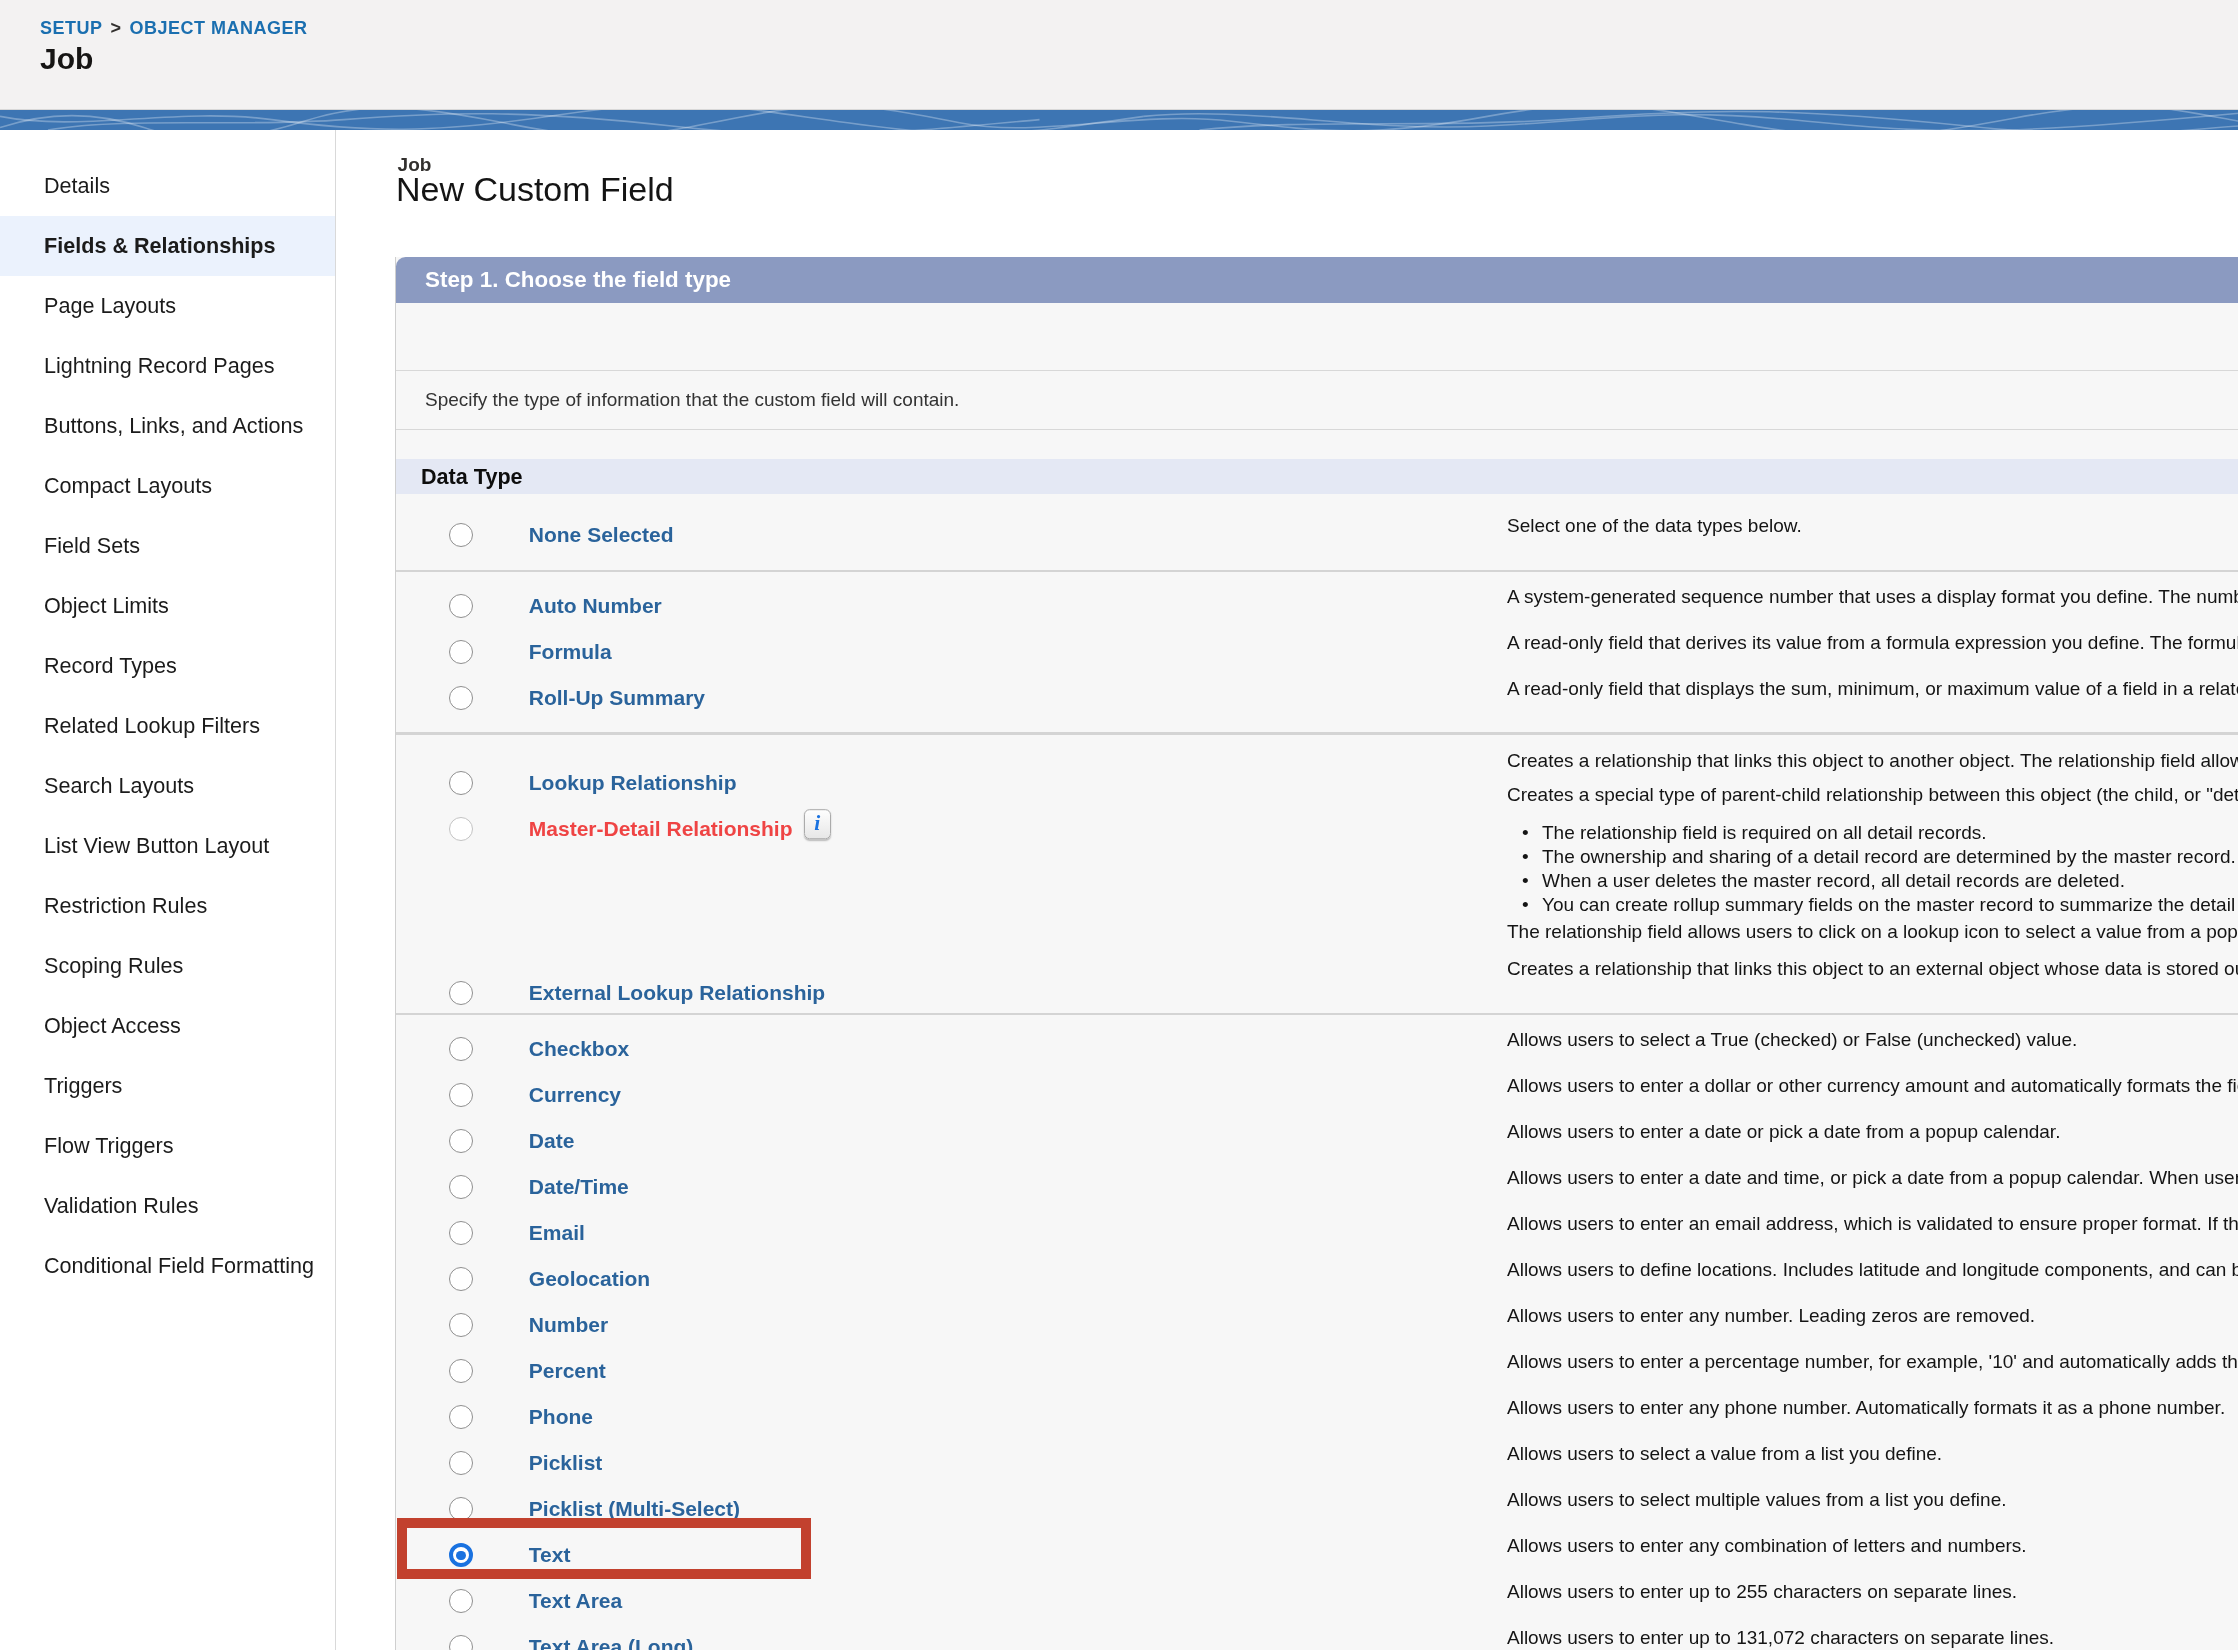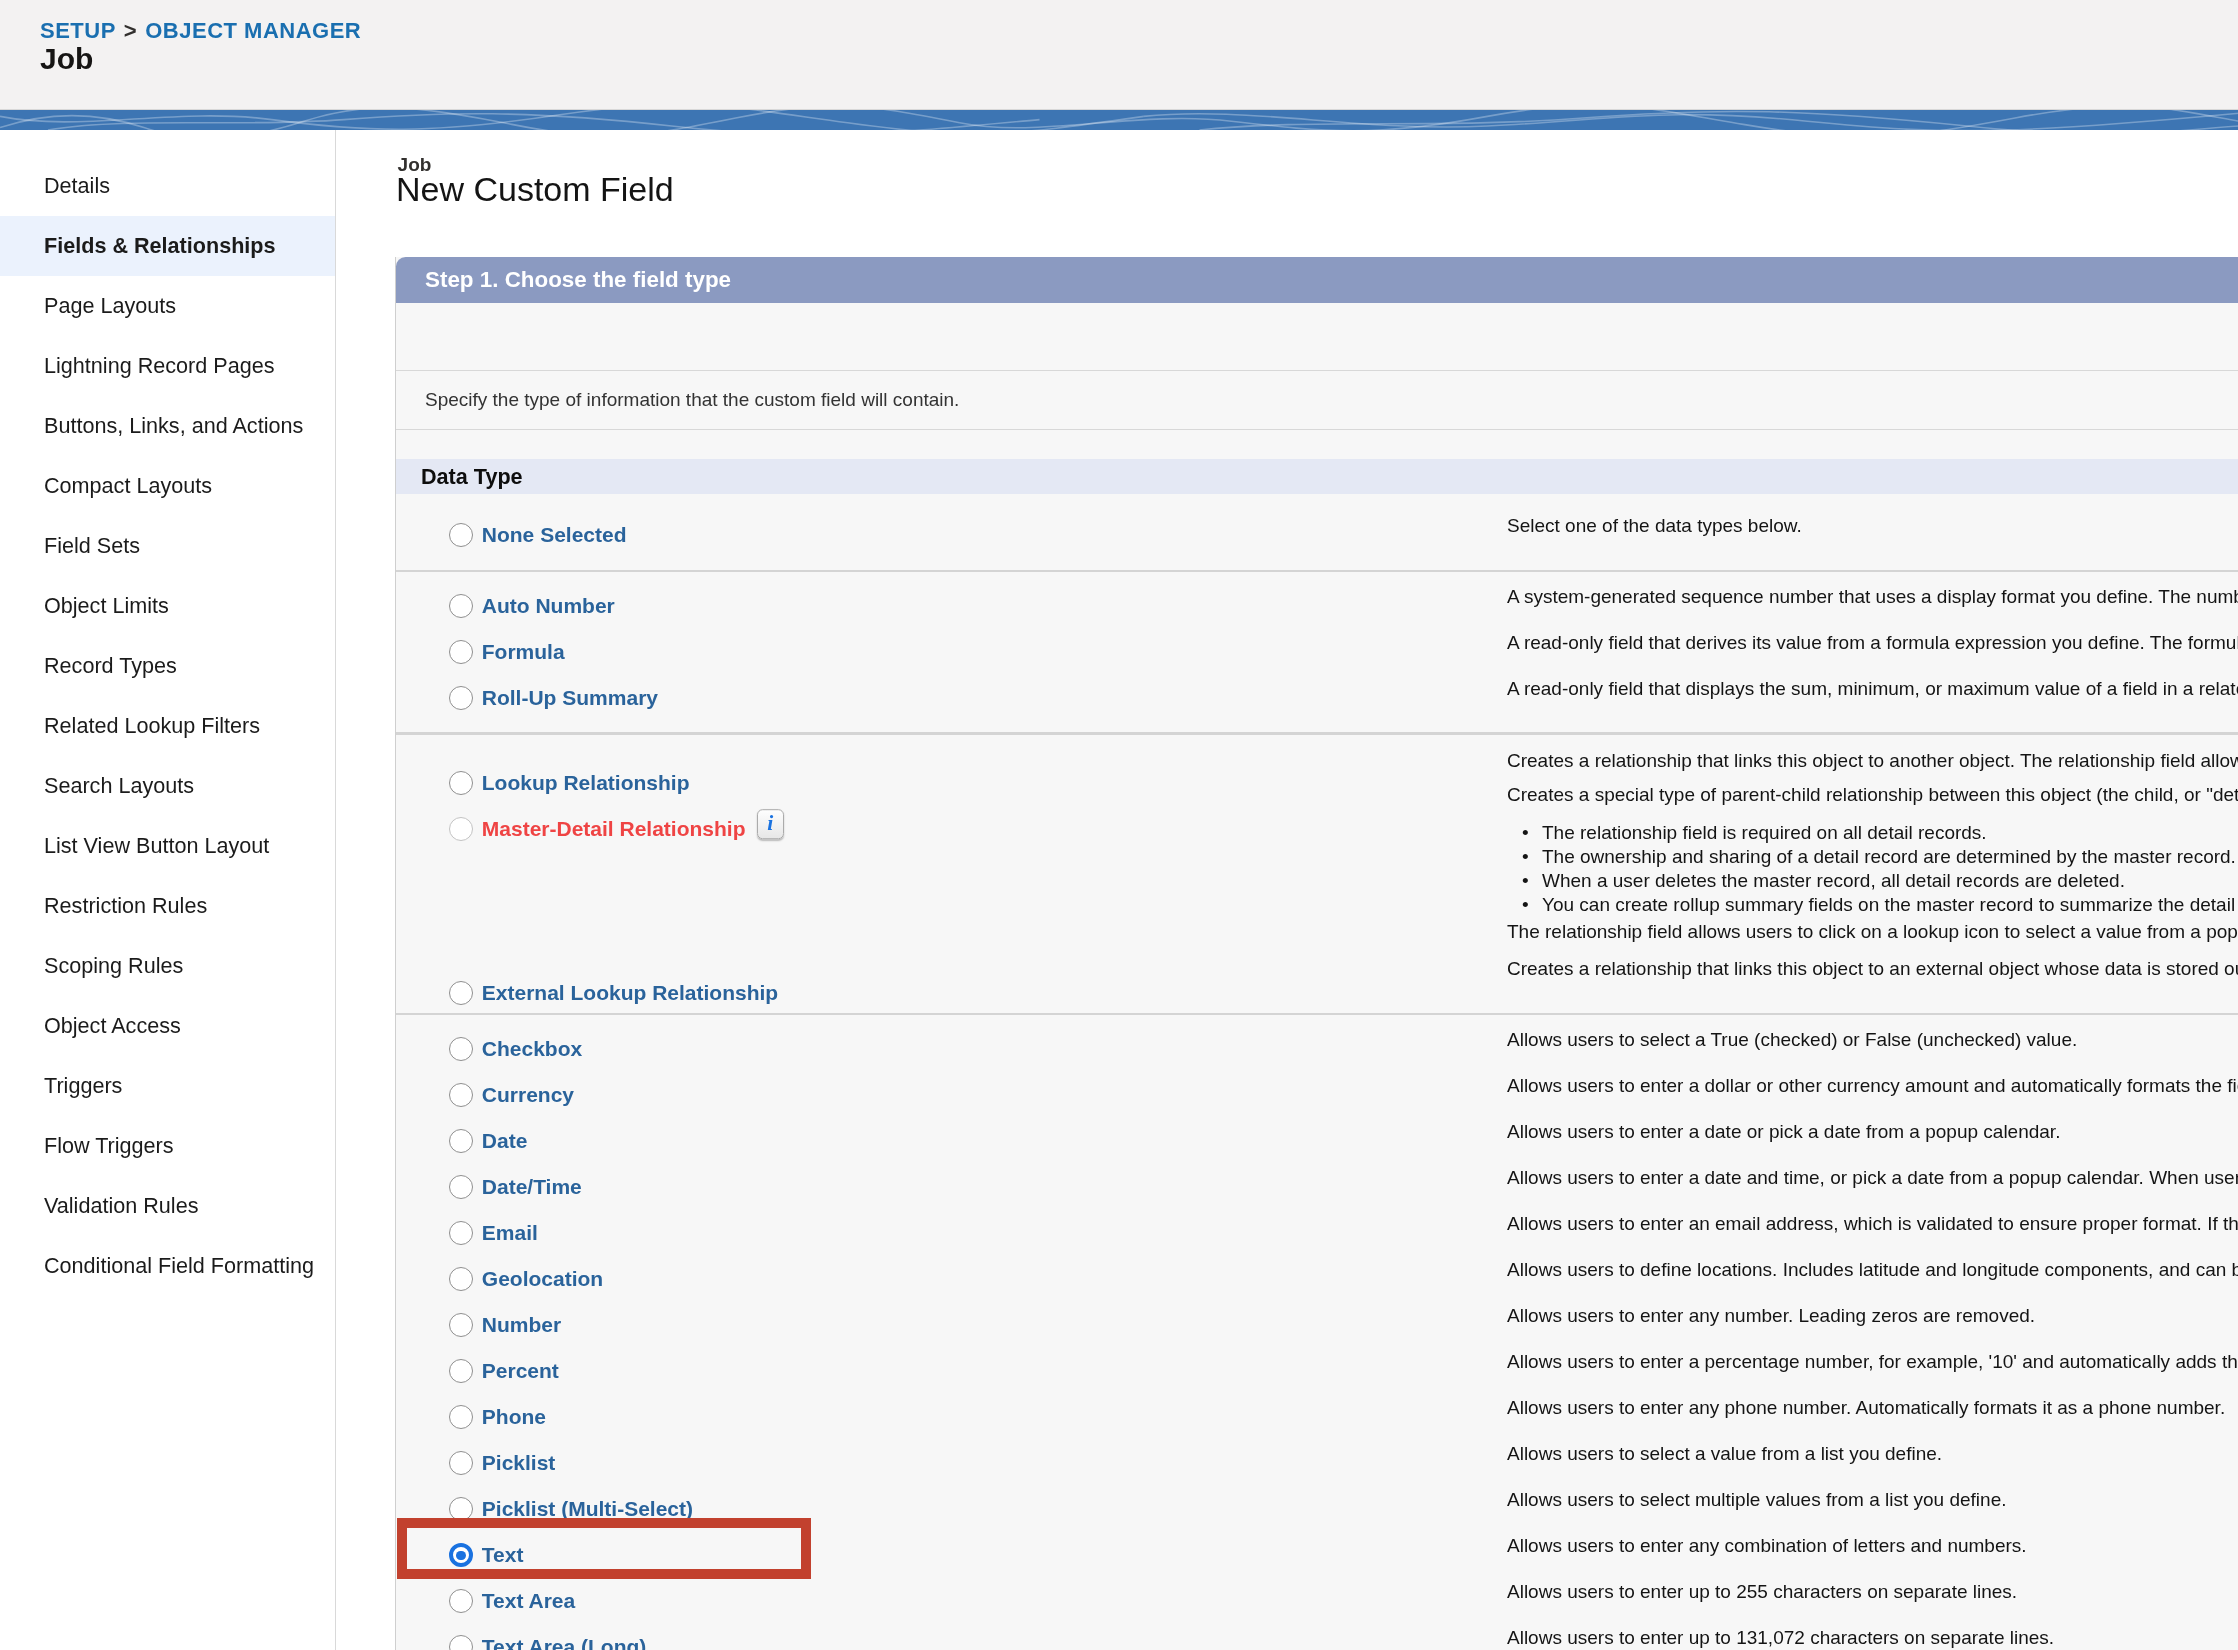--- a/index.html
+++ b/index.html
@@ -2,21 +2,21 @@
 <html style="font-size:12.8px"><head>
 <meta charset="utf-8">
 <style>
   * { margin:0; padding:0; box-sizing:border-box; }
   html,body { width:2239px; height:1650px; overflow:hidden; background:#fff;
               font-family:"Liberation Sans","DejaVu Sans",sans-serif; }
 
   
   .top-header { position:absolute; left:0; top:0; width:2239px; height:110px;
                 background:#f3f2f2; border-bottom:0.8px solid #d8d8d8; }
-  .breadcrumb { position:absolute; left:40px; top:17.6px; font-size:22px; font-weight:600;
+  .breadcrumb { position:absolute; left:40px; top:17.6px; font-size:18px; font-weight:600;
                 letter-spacing:0.5px; }
   .breadcrumb a { color:#1a6fb0; text-decoration:none; }
   .crumb-sep { color:#32302e; margin:0 8px; font-weight:700; }
   .page-title { position:absolute; left:40px; top:42px; font-size:30px; font-weight:700;
                 color:#161514; }
 
   
   .brand-band { position:absolute; left:0; top:110px; width:2239px; height:20px;
                 background:#3d75b3; overflow:hidden; }
   .brand-band svg { display:block; }
@@ -59,21 +59,21 @@
   .opt-row { display:flex; height:46px; align-items:center; }
   .opt-left { width:1111px; flex:0 0 1111px; display:flex; align-items:center;
               padding-left:53px; }
   .radio { width:24px; height:24px; border-radius:50%; border:1.6px solid #8f8f8f;
            background:#fff; flex:0 0 24px; margin-right:8.8px; position:relative; }
   .radio.dis { border-color:#c3c3c3; }
   .radio.sel { border:4px solid #1a72e0; }
   .radio.sel::after { content:""; position:absolute; left:50%; top:50%; width:9.6px;
                       height:9.6px; margin:-4.8px 0 0 -4.8px; border-radius:50%;
                       background:#1a72e0; }
-  .opt-label { font-size:21px; font-weight:700; color:#2a639b; white-space:nowrap; }
+  .opt-label { font-size:21px; font-weight:700; color:#2a639b; white-space:nowrap;margin-left:47px; }
   .opt-label.dis { color:#ef4444; }
   .opt-desc { flex:1; font-size:19px; color:#141414; white-space:nowrap;
               transform:translateY(-8.8px); }
 
   
   .grp.g3 { position:relative; height:278px; }
   .g3-left { position:absolute; left:0; top:12px; width:1111px; }
   .g3-left .opt-row { padding-left:53px; }
   .row-lookup { margin-top:12.8px; }
   .row-external { margin-top:118px; }

